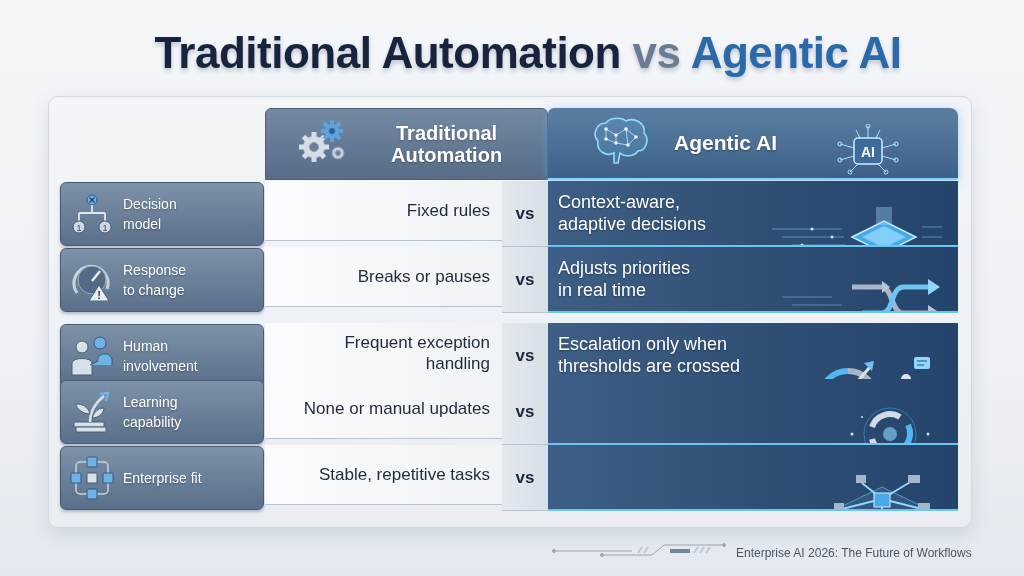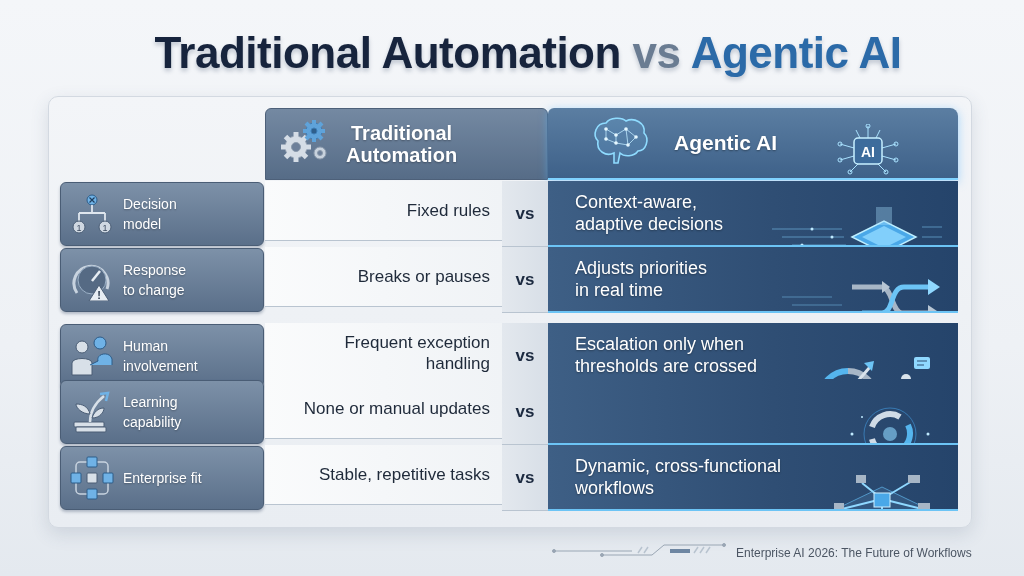--- a/index.html
+++ b/index.html
@@ -23,21 +23,21 @@
     position: absolute; left: 48px; top: 96px; width: 924px; height: 432px;
     border-radius: 10px; background: linear-gradient(180deg,#f3f5f8,#e9edf2);
     border: 1px solid #d3d9e1;
     box-shadow: 0 6px 18px rgba(60,80,110,0.15);
   }
   
   .hdr-trad {
     position: absolute; left: 265px; top: 108px; width: 283px; height: 72px;
     background: linear-gradient(180deg,#7489a2,#566c87);
     border-radius: 6px 6px 0 0; border: 1px solid #4d6079;
-    display: flex; align-items: center; padding-left: 14px;
+    display: flex; align-items: center; padding-left: 32px; gap: 27px;
   }
   .hdr-trad .label { color: #fff; font-size: 20px; font-weight: 700; line-height: 22px; margin-left: 14px; text-shadow: 0 1px 2px rgba(0,0,0,0.3); white-space: pre-line; text-align: center; }
   .hdr-ai {
     position: absolute; left: 548px; top: 108px; width: 410px; height: 72px;
     background: linear-gradient(180deg,#5b7ea2,#3e6189);
     border-radius: 6px 8px 0 0;
     border-bottom: 2px solid #7fd2ff;
     box-shadow: 0 2px 10px rgba(80,180,255,0.5);
     display: flex; align-items: center; padding-left: 40px;
   }
@@ -66,21 +66,21 @@
     position: absolute; left: 442px; top: 0; width: 46px; height: 66px;
     background: linear-gradient(90deg,#e3e8ee,#d8dfe7);
     border-bottom: 1px solid #b9c4d0;
     display: flex; align-items: center; justify-content: center;
     color: #1c2a40; font-size: 17px; font-weight: 700;
   }
   .ai {
     position: absolute; left: 488px; top: 0; width: 410px; height: 66px;
     background: linear-gradient(90deg,#3e5f85 0%,#2f4e74 55%,#25446b 100%);
     border-bottom: 2px solid #6cc4f5;
-    display: flex; align-items: center; padding-left: 27px;
+    display: flex; align-items: center; padding-left: 10px;
     color: #fff; font-size: 18px; line-height: 22px; white-space: pre-line;
     text-shadow: 0 1px 2px rgba(0,0,0,0.35); overflow: hidden;
   }
   .row:last-child .ai { border-radius: 0 0 8px 8px; }
   .ai .deco { position: absolute; right: 16px; top: 4px; }
 
   .footer {
     position: absolute; left: 552px; top: 541px; display: flex; align-items: center;
   }
   .footer .text { color: #4b5563; font-size: 12px; margin-left: 8px; }
@@ -322,22 +322,20 @@
             <rect x="17" y="33" width="10" height="10" rx="1"></rect>
           </g>
           <rect x="17" y="17" width="10" height="10" rx="1" fill="#d8e0e8" stroke="#4a5d75"></rect>
         </svg>
     </span>
     <span class="label">Enterprise fit</span>
   </div>
   <div class="trad">Stable, repetitive tasks</div>
   <div class="vs">vs</div>
   <div class="ai">
-    <span>Dynamic, cross-functional
-workflows</span>
     <span class="deco">
       <svg width="170" height="62" viewBox="0 0 170 62">
           <path d="M60 40 L110 16 L160 40 L110 62 Z" fill="rgba(120,200,255,0.12)" stroke="#5aa9dd" stroke-width="0.8"></path>
           <g stroke="#8fd8ff" stroke-width="2">
             <path d="M110 28 L70 38 M110 28 L150 38 M110 28 L110 58 M110 28 L90 12 M110 28 L140 10"></path>
           </g>
           <rect x="102" y="22" width="16" height="14" fill="#4aa8e8" stroke="#cfefff"></rect>
           <g fill="#a7b6c6">
             <rect x="62" y="32" width="10" height="12"></rect>
             <rect x="146" y="32" width="12" height="8"></rect>

